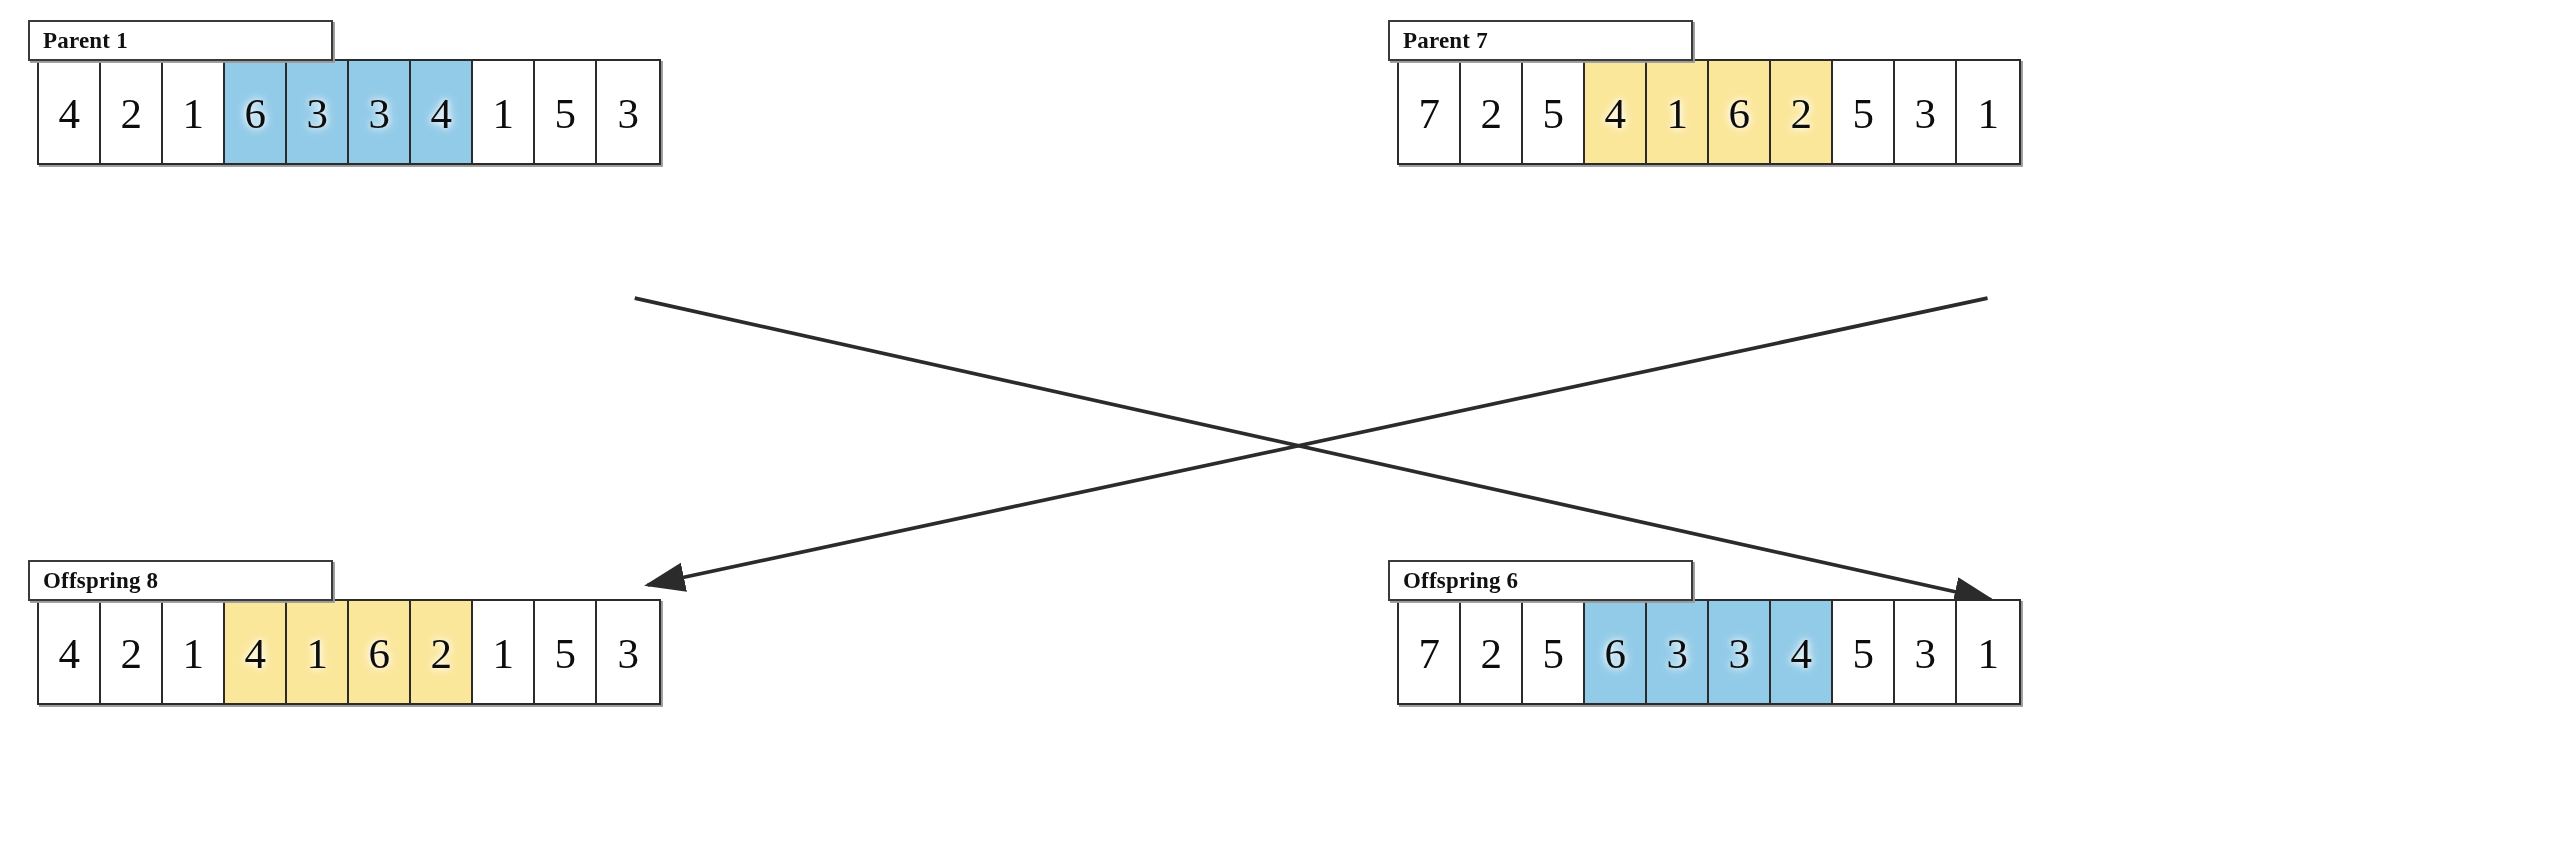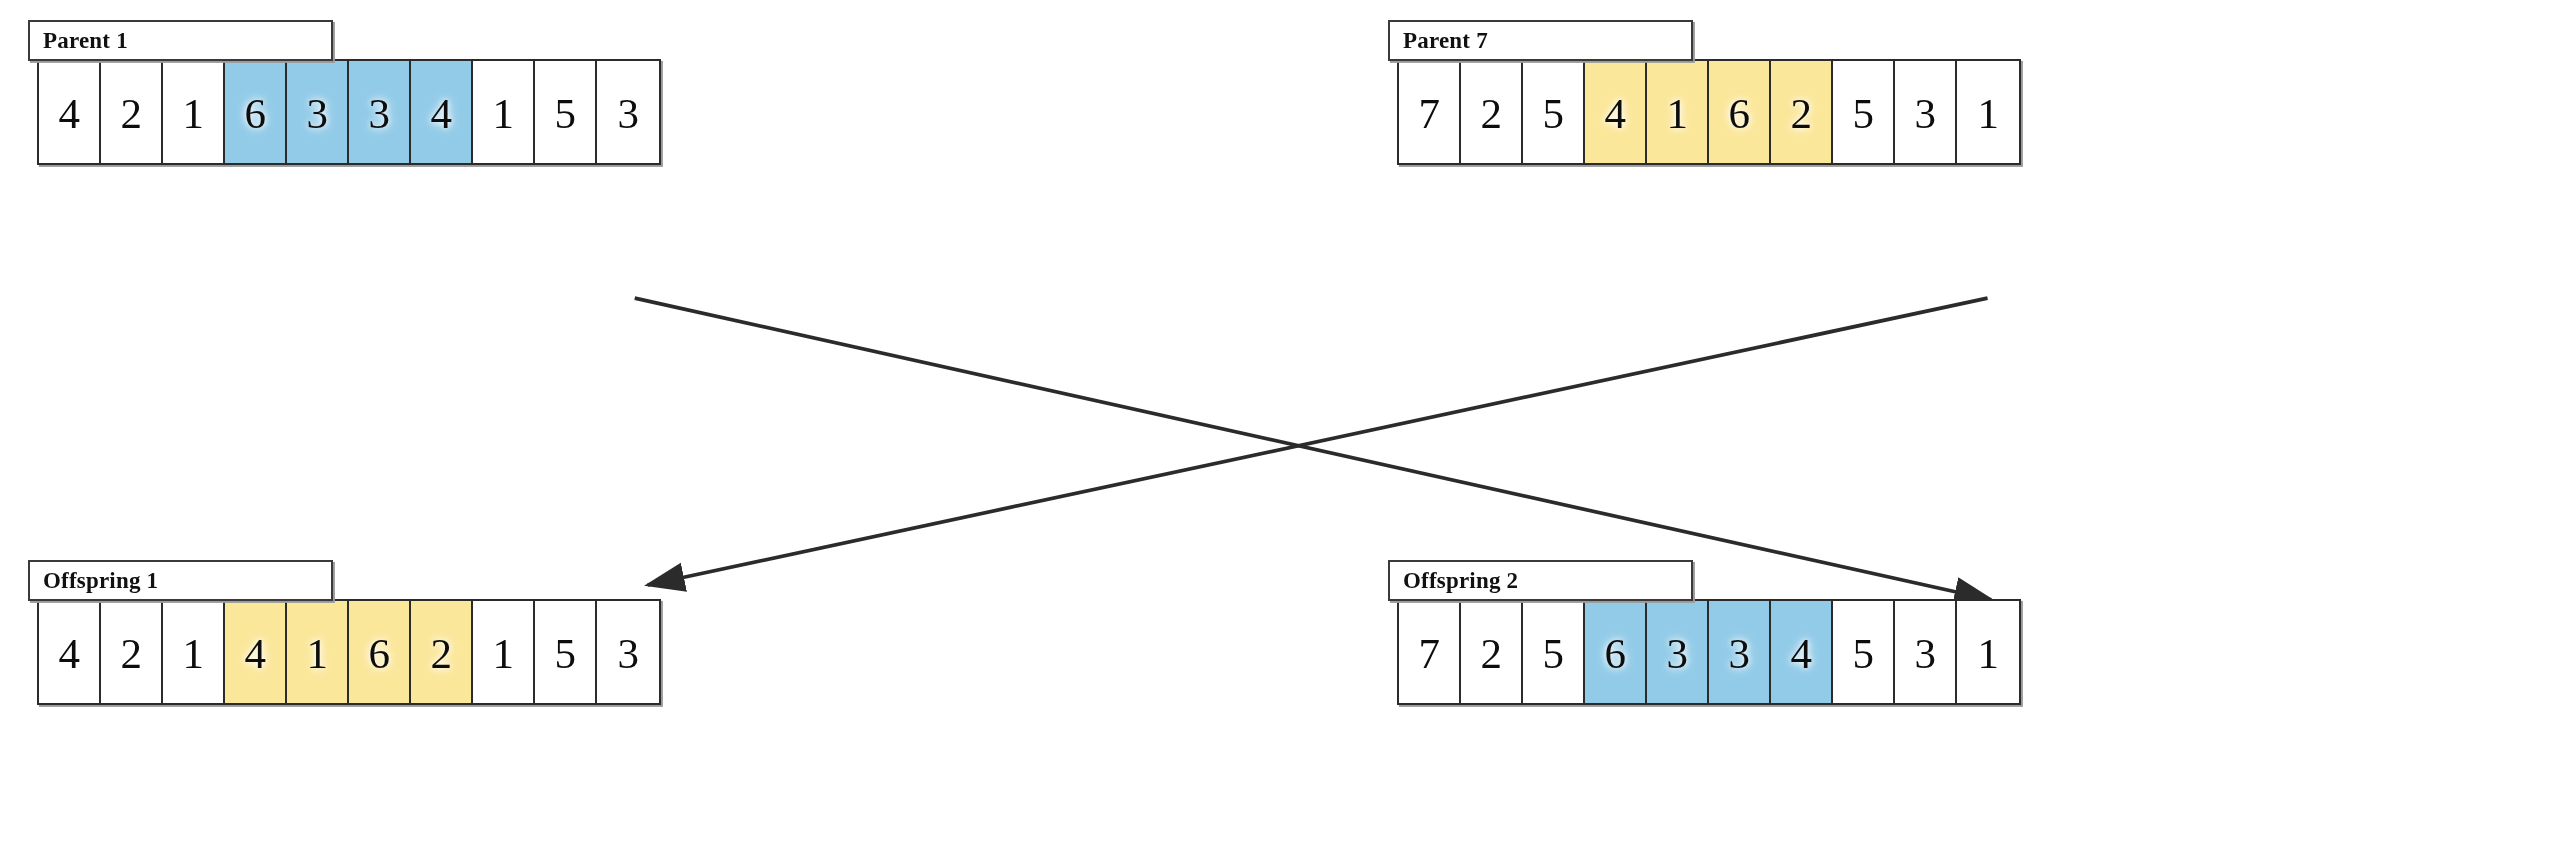--- a/index.html
+++ b/index.html
@@ -185,21 +185,21 @@
       <div class="cell">
           <span class="digit">3</span>
         </div>
       <div class="cell">
           <span class="digit">1</span>
         </div>
     </div>
   </div>
 
   <div class="chromo-group" style="left:28px; top:560px;">
-    <div class="label-box">Offspring 1</div>
+    <div class="label-box">Offspring 8</div>
     <div class="strip">
       <div class="cell">
           <span class="digit">4</span>
         </div>
       <div class="cell">
           <span class="digit">2</span>
         </div>
       <div class="cell">
           <span class="digit">1</span>
         </div>
@@ -221,21 +221,21 @@
       <div class="cell">
           <span class="digit">5</span>
         </div>
       <div class="cell">
           <span class="digit">3</span>
         </div>
     </div>
   </div>
 
   <div class="chromo-group" style="left:1388px; top:560px;">
-    <div class="label-box">Offspring 2</div>
+    <div class="label-box">Offspring 6</div>
     <div class="strip">
       <div class="cell">
           <span class="digit">7</span>
         </div>
       <div class="cell">
           <span class="digit">2</span>
         </div>
       <div class="cell">
           <span class="digit">5</span>
         </div>

